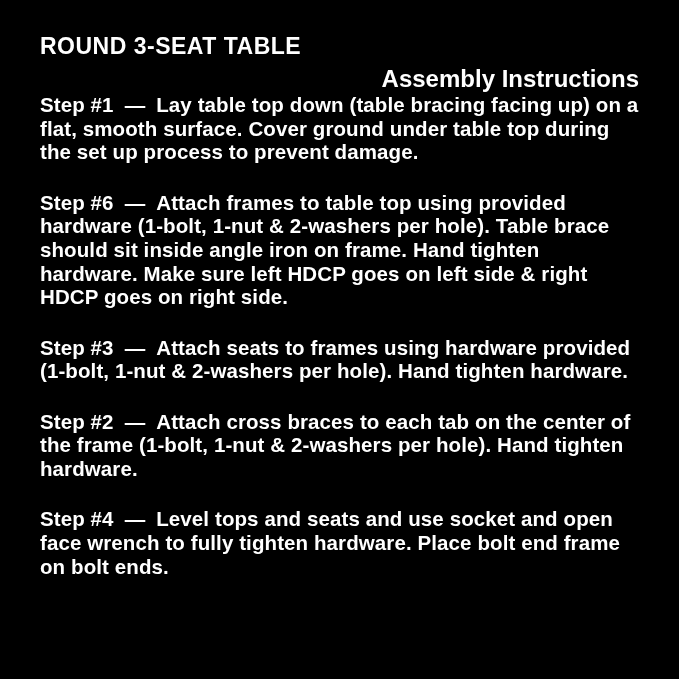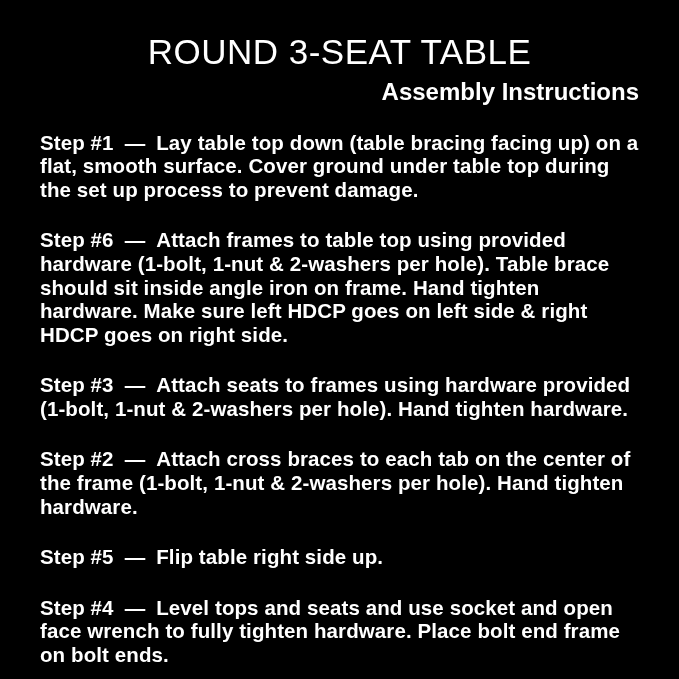--- a/index.html
+++ b/index.html
@@ -14,35 +14,34 @@
     font-family: "Liberation Sans", sans-serif;
   }
   .page {
     box-sizing: border-box;
     width: 679px;
     height: 679px;
     padding: 34px 40px 0 40px;
     color: #ffffff;
   }
   .title {
-    text-align: center;
-    font-size: 35px;
-    font-weight: normal;
+    text-align: left;
+    font-size: 23px;
+    font-weight: bold;
     letter-spacing: 0.5px;
     line-height: 1.05;
     margin: 0;
   }
   .subtitle {
     text-align: right;
     font-size: 24px;
     font-weight: bold;
     margin: 7px 0 0 0;
   }
   .steps {
-    margin-top: 25px;
   }
   .step {
     font-size: 20.5px;
     font-weight: bold;
     line-height: 1.15;
     margin: 0 0 27px 0;
     letter-spacing: 0.1px;
   }
   .step-sep {
     display: inline-block;
@@ -58,17 +57,16 @@
 
   <div class="steps">
     <p class="step"><span>Step #1</span><span class="step-sep">—</span><span>Lay table top down (table bracing facing up) on a flat, smooth surface. Cover ground under table top during the set up process to prevent damage.</span></p>
 
     <p class="step"><span>Step #6</span><span class="step-sep">—</span><span>Attach frames to table top using provided hardware (1-bolt, 1-nut &amp; 2-washers per hole). Table brace should sit inside angle iron on frame. Hand tighten hardware. Make sure left HDCP goes on left side &amp; right HDCP goes on right side.</span></p>
 
     <p class="step"><span>Step #3</span><span class="step-sep">—</span><span>Attach seats to frames using hardware provided (1-bolt, 1-nut &amp; 2-washers per hole). Hand tighten hardware.</span></p>
 
     <p class="step"><span>Step #2</span><span class="step-sep">—</span><span>Attach cross braces to each tab on the center of the frame (1-bolt, 1-nut &amp; 2-washers per hole). Hand tighten hardware.</span></p>
 
-    <p class="step"><span>Step #5</span><span class="step-sep">—</span><span>Flip table right side up.</span></p>
 
     <p class="step"><span>Step #4</span><span class="step-sep">—</span><span>Level tops and seats and use socket and open face wrench to fully tighten hardware. Place bolt end frame on bolt ends.</span></p>
   </div>
 </div>
 
 </body></html>

